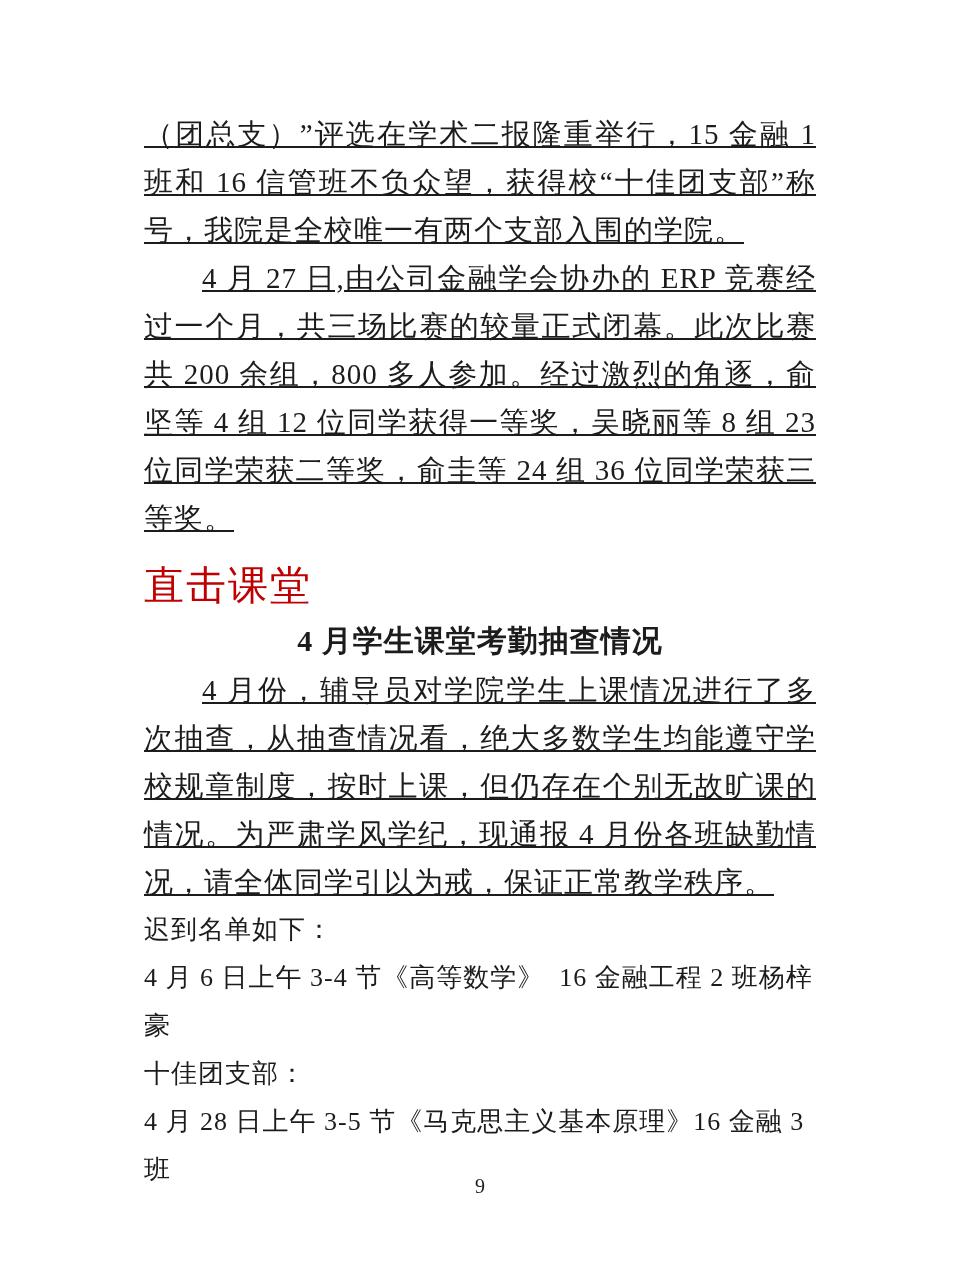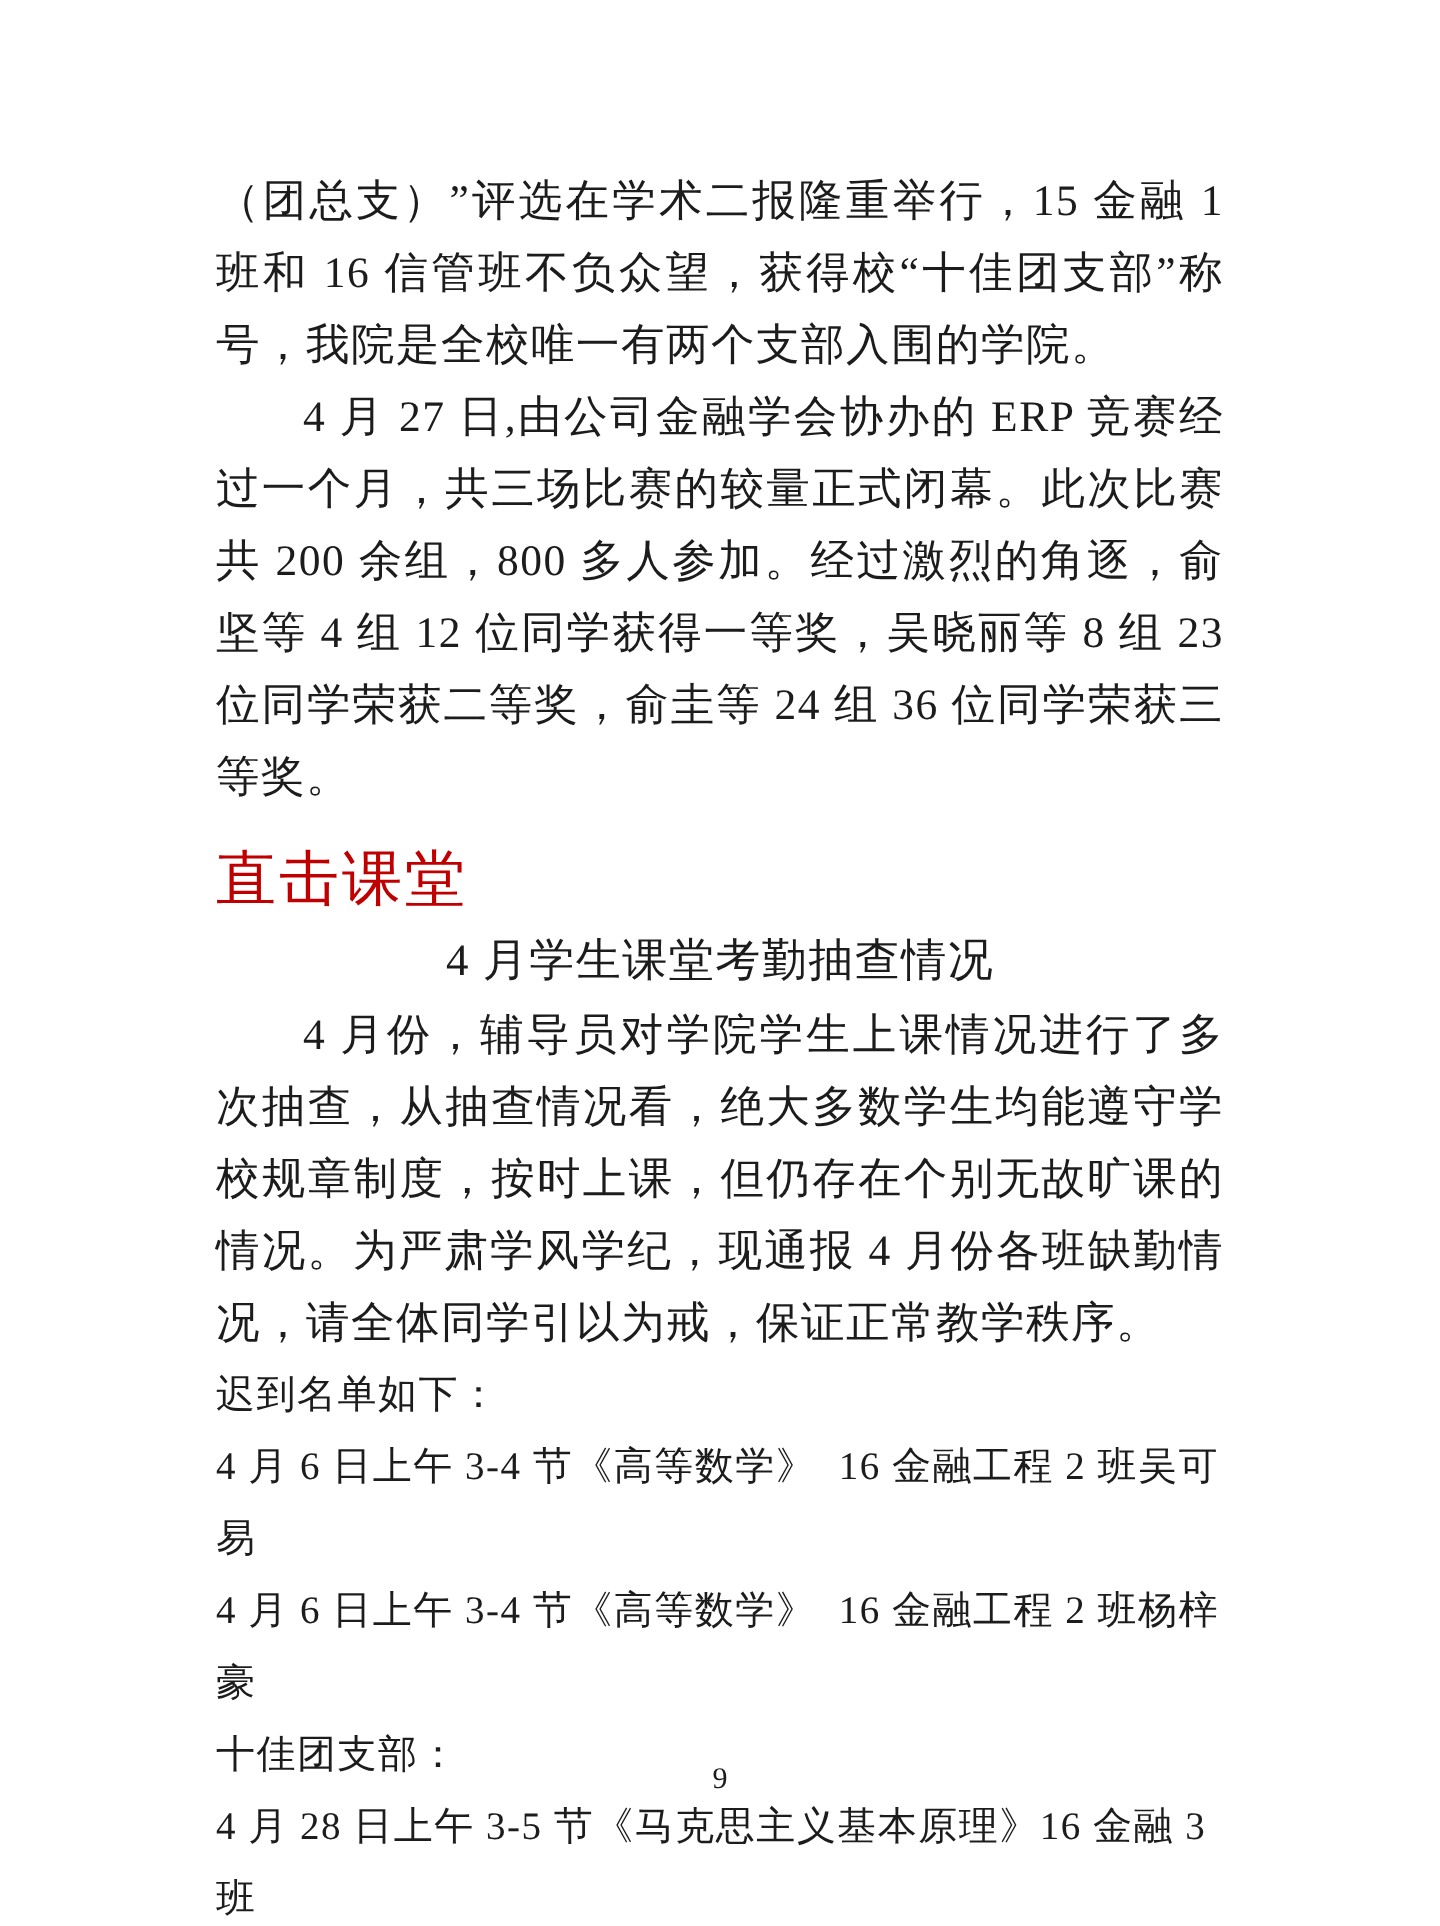--- a/index.html
+++ b/index.html
@@ -19,36 +19,37 @@
   }
   .content {
     padding: 110px 144px 0 144px;
   }
   .body-par {
     margin: 0;
     font-size: 29px;
     line-height: 48px;
     text-align: justify;
     letter-spacing: 1px;
+    text-decoration: underline;
   }
   .indent {
     text-indent: 2em;
   }
   .section-heading {
     margin: 16px 0 0 0;
     color: #c00000;
     font-size: 40px;
     font-weight: normal;
     line-height: 56px;
     letter-spacing: 2px;
   }
   .section-subtitle {
     margin: 4px 0 2px 0;
     font-size: 30px;
-    font-weight: normal;
+    font-weight: bold;
     text-align: center;
     line-height: 46px;
     letter-spacing: 1px;
   }
   .roster .roster-line {
     margin: 0;
     font-size: 26px;
     line-height: 48px;
     letter-spacing: 1px;
     white-space: pre-wrap;
@@ -76,21 +77,20 @@
     <p class="body-par indent">4 月 27 日,由公司金融学会协办的 ERP 竞赛经过一个月，共三场比赛的较量正式闭幕。此次比赛共 200 余组，800 多人参加。经过激烈的角逐，俞坚等 4 组 12 位同学获得一等奖，吴晓丽等 8 组 23 位同学荣获二等奖，俞圭等 24 组 36 位同学荣获三等奖。</p>
 
     <h1 class="section-heading">直击课堂</h1>
 
     <h2 class="section-subtitle">4 月学生课堂考勤抽查情况</h2>
 
     <p class="body-par indent">4 月份，辅导员对学院学生上课情况进行了多次抽查，从抽查情况看，绝大多数学生均能遵守学校规章制度，按时上课，但仍存在个别无故旷课的情况。为严肃学风学纪，现通报 4 月份各班缺勤情况，请全体同学引以为戒，保证正常教学秩序。</p>
 
     <div class="roster">
       <p class="roster-line">迟到名单如下：</p>
-      <p class="roster-line">4 月 6 日上午 3-4 节《高等数学》  16 金融工程 2 班吴可易</p>
       <p class="roster-line">4 月 6 日上午 3-4 节《高等数学》  16 金融工程 2 班杨梓豪</p>
       <p class="roster-line">十佳团支部：</p>
       <p class="roster-line">4 月 28 日上午 3-5 节《马克思主义基本原理》16 金融 3 班</p>
 
     </div>
 
   </div>
 
   <div class="page-number">9</div>
 </div>

